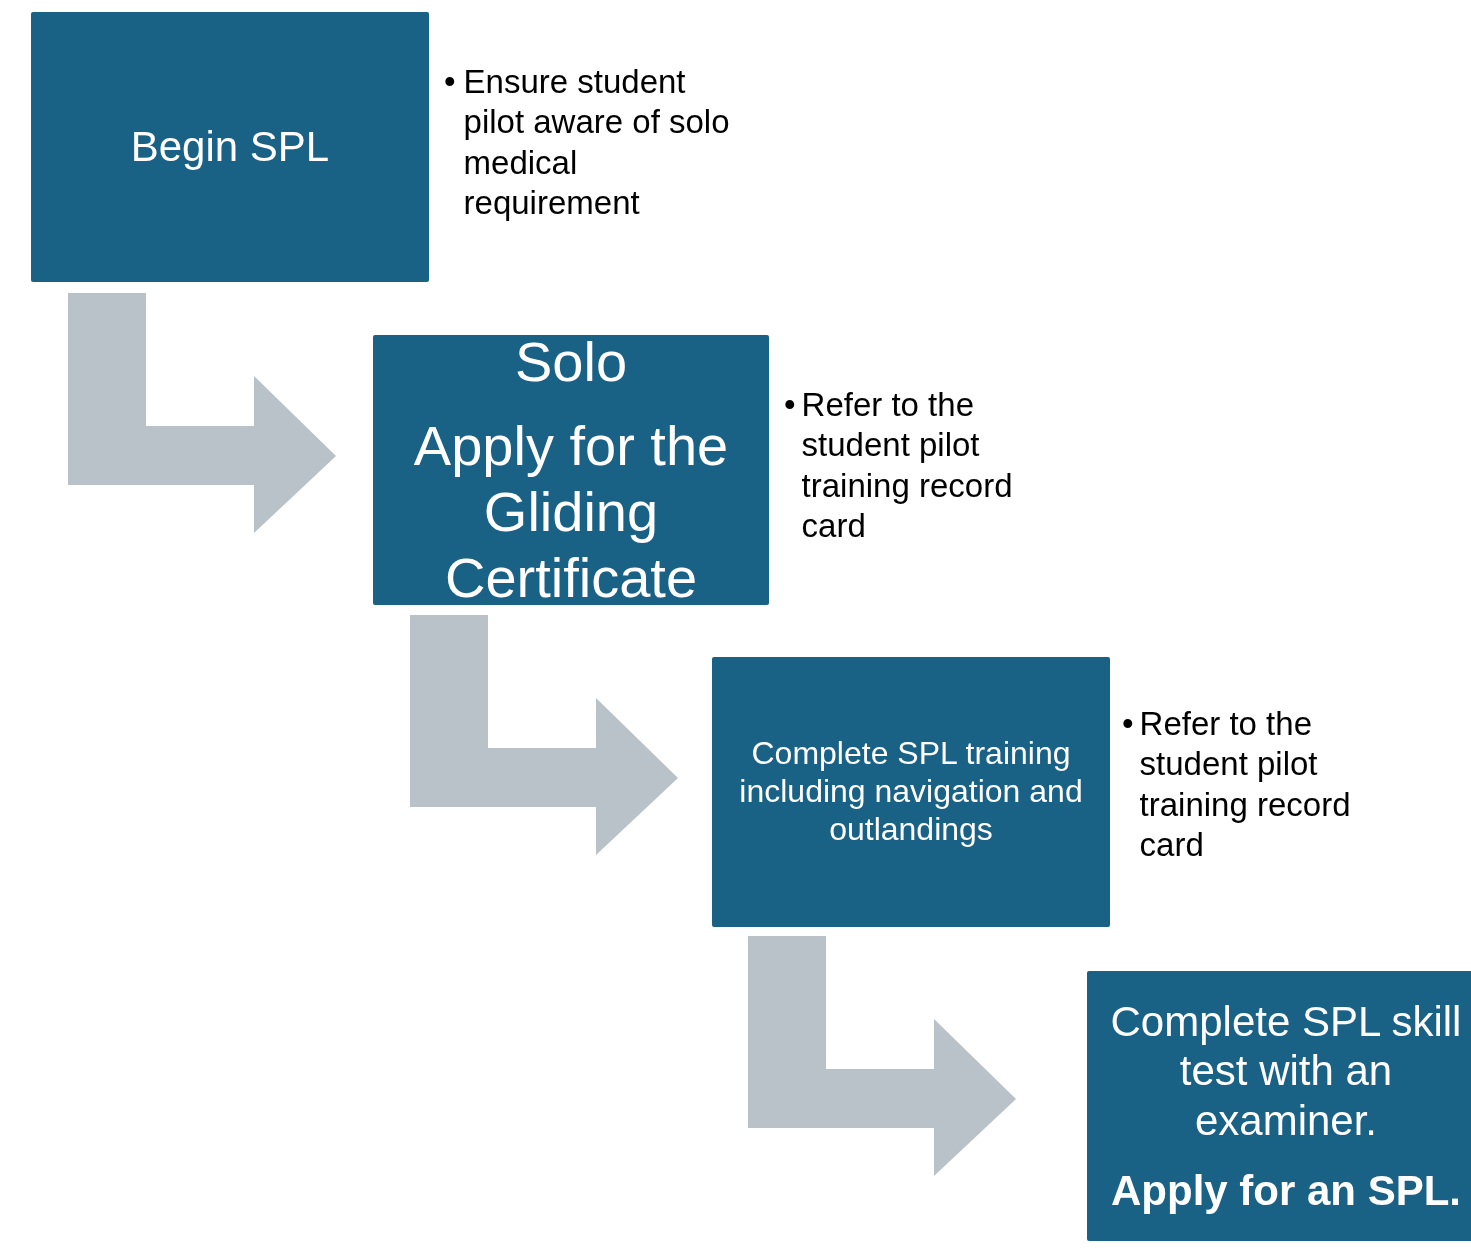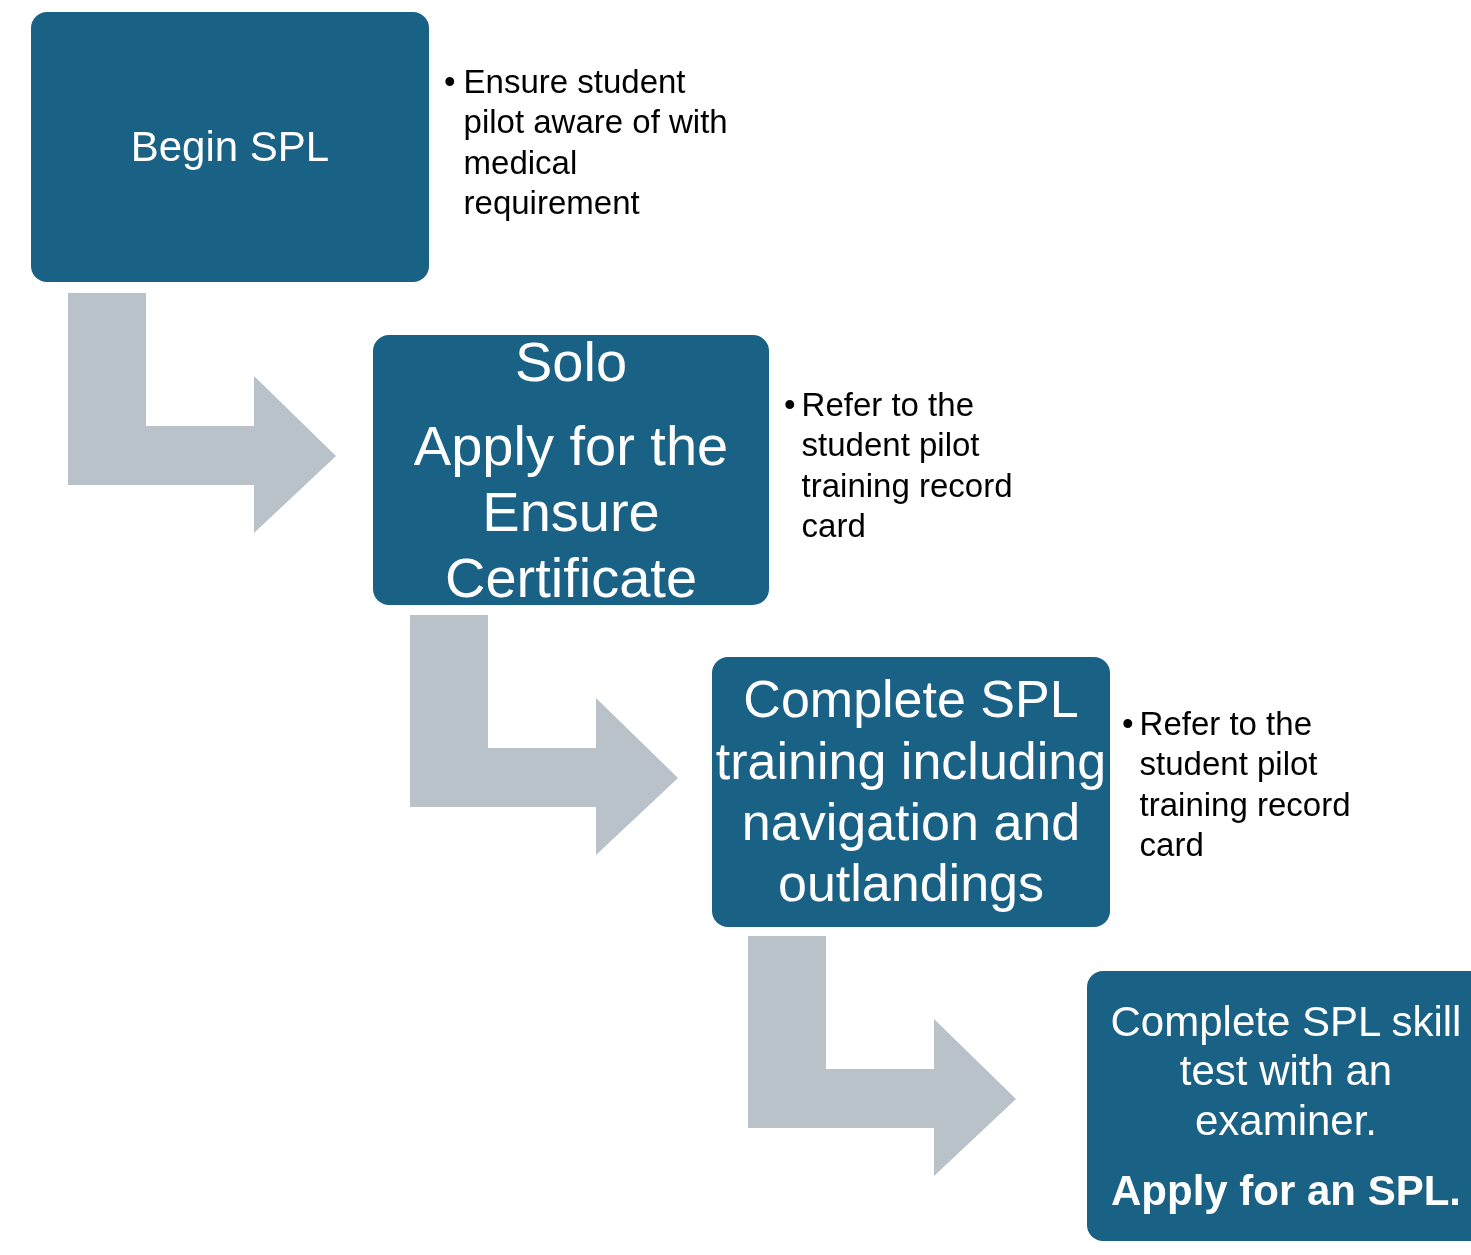--- a/index.html
+++ b/index.html
@@ -13,21 +13,21 @@
   #canvas {
     position: relative;
     width: 1471px;
     height: 1255px;
     background: #ffffff;
     overflow: hidden;
   }
   .node {
     position: absolute;
     background: #1a6186;
-    border-radius: 16px;
+    border-radius: 2px;
     color: #ffffff;
     display: flex;
     flex-direction: column;
     align-items: flex-end;
     justify-content: center;
     text-align: center;
     box-sizing: border-box;
     line-height: 1.18;
   }
   .node .line {
@@ -61,21 +61,21 @@
   }
   #node-1 {
     left: 373px; top: 335px;
     width: 396px; height: 270px;
     font-size: 56px;
   }
   #node-1 .line.first { margin-bottom: 18px; }
   #node-2 {
     left: 712px; top: 657px;
     width: 398px; height: 270px;
-    font-size: 52px;
+    font-size: 32px;
   }
   #node-3 {
     left: 1046px; top: 971px;
     width: 398px; height: 270px;
     font-size: 42px;
     margin-left: 41px;
   }
   #node-3 .line.last { margin-top: 20px; font-weight: bold; }
 
   
@@ -107,30 +107,30 @@
 <body>
 
 <div id="canvas">
 
   <div class="node" id="node-0">
     <span class="line first">Begin SPL</span>
   </div>
 
   <div class="note" id="note-0">
     <span class="bullet">•</span>
-    <span class="note-text">Ensure student pilot aware of with medical requirement</span>
+    <span class="note-text">Ensure student pilot aware of solo medical requirement</span>
   </div>
 
   <svg class="arrow" id="arrow-0" width="270" height="240" viewBox="0 0 270 240">
     <path d="M0,0 L78,0 L78,133 L186,133 L186,83 L268,163 L186,240 L186,192 L0,192 Z" fill="#b9c2c9"></path>
   </svg>
 
   <div class="node" id="node-1">
     <span class="line first">Solo</span>
-    <span class="line">Apply for the Ensure Certificate</span>
+    <span class="line">Apply for the Gliding Certificate</span>
   </div>
 
   <div class="note" id="note-1">
     <span class="bullet">•</span>
     <span class="note-text">Refer to the student pilot training record card</span>
   </div>
 
   <svg class="arrow" id="arrow-1" width="270" height="240" viewBox="0 0 270 240">
     <path d="M0,0 L78,0 L78,133 L186,133 L186,83 L268,163 L186,240 L186,192 L0,192 Z" fill="#b9c2c9"></path>
   </svg>

